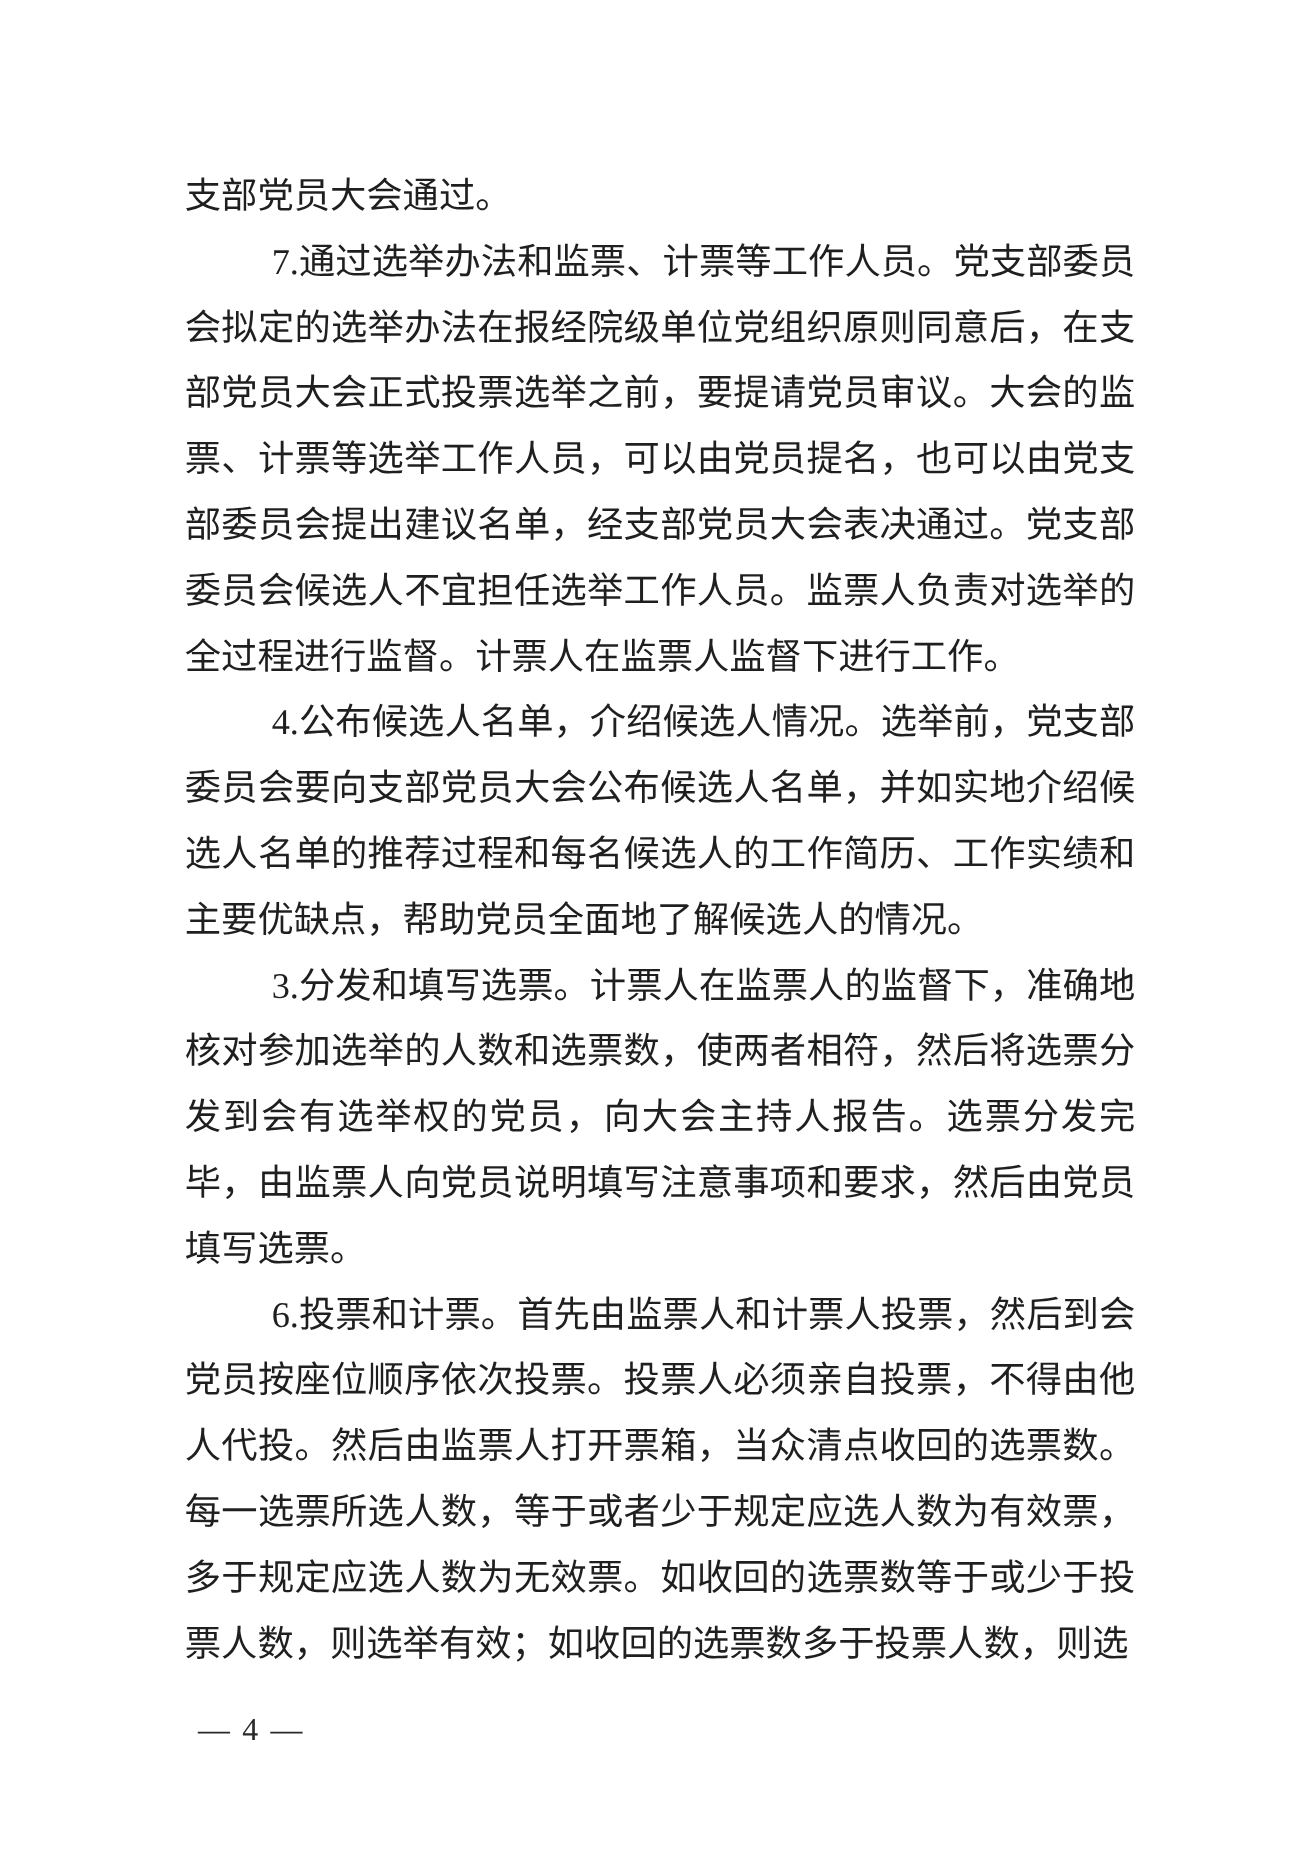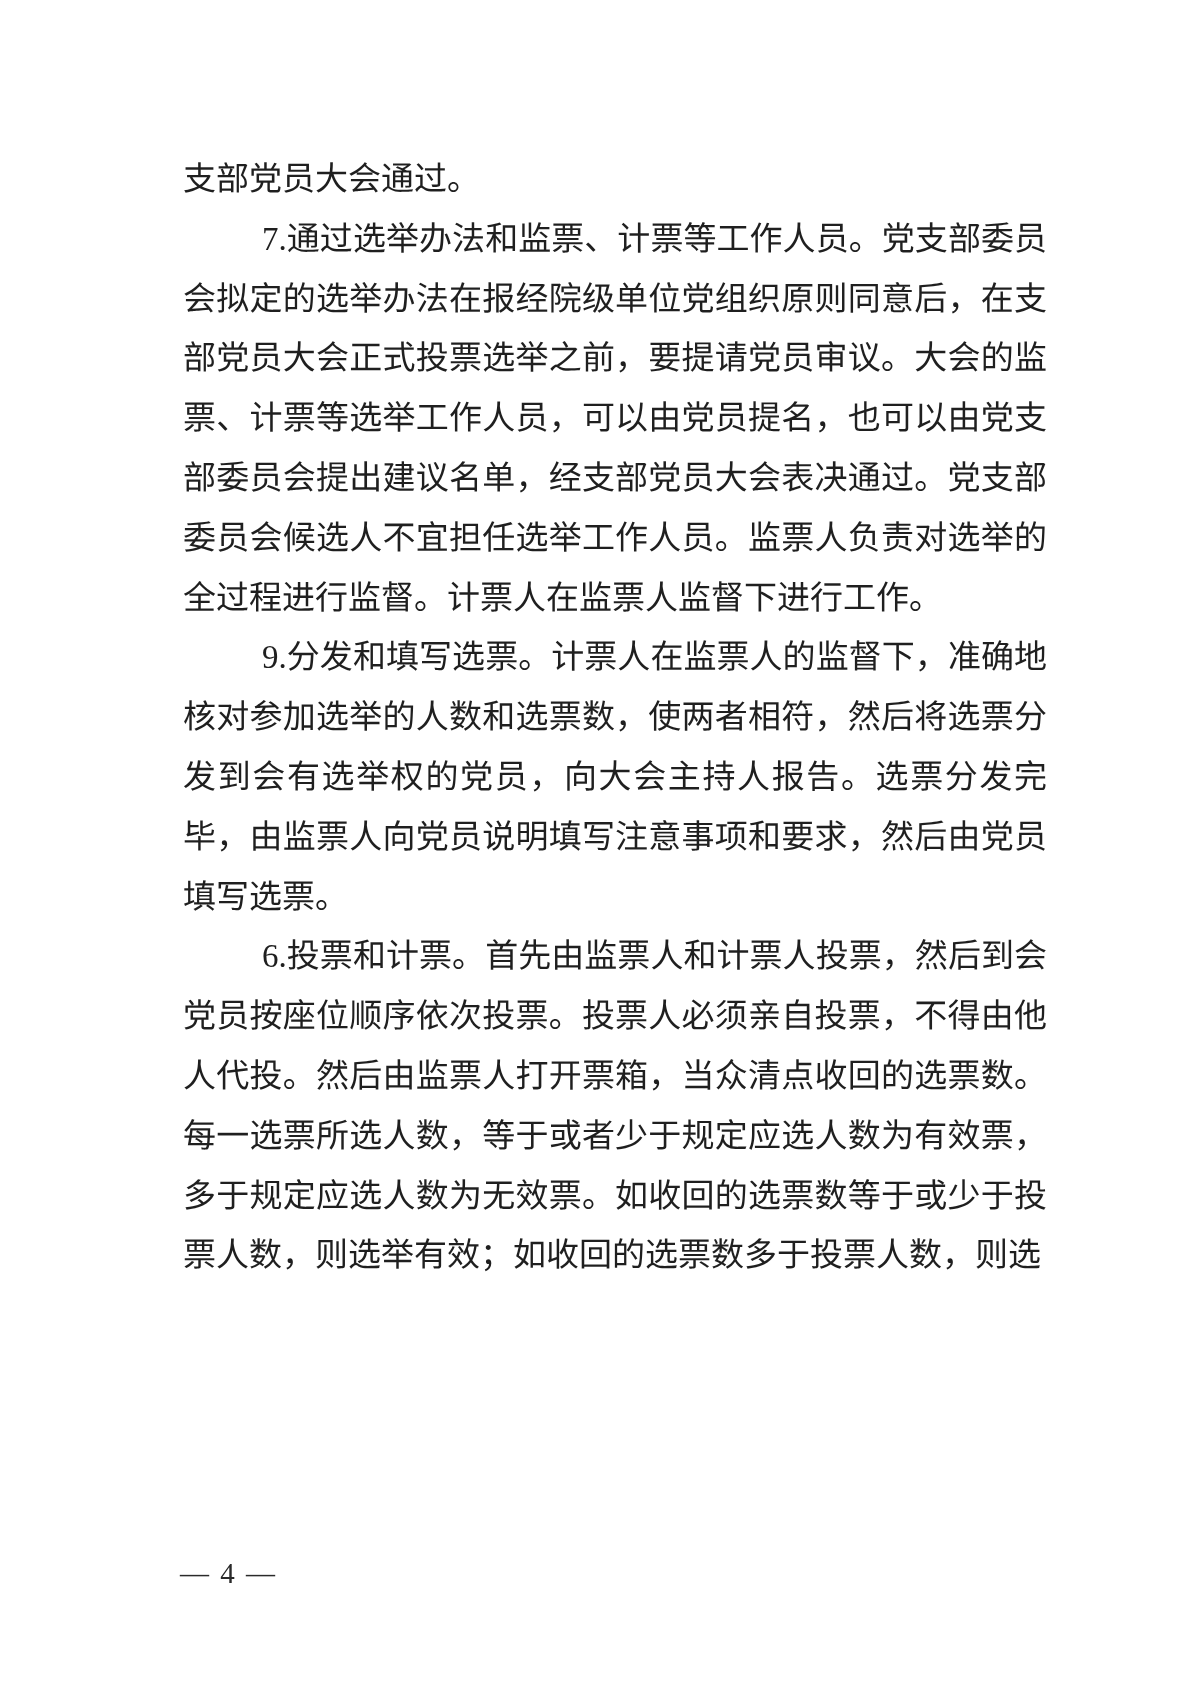--- a/index.html
+++ b/index.html
@@ -22,21 +22,20 @@
     position: absolute;
     left: 168px;
     top: 150px;
     width: 864px;
     font-size: 33px;
     line-height: 59.8px;
     text-align: justify;
     text-justify: inter-character;
     word-break: break-all;
     overflow-wrap: break-word;
-    margin-left: 15px;
   }
   .para {
     margin: 0;
     padding: 0;
     text-align: justify;
     text-align-last: left;
   }
   .para.indent {
     text-indent: 79px;
   }
@@ -50,20 +49,21 @@
     color: #2a2a2a;
   }
 </style>
 </head>
 <body>
 
 <div class="page">
   <main class="content">
     <p class="para">支部党员大会通过。</p>
     <p class="para indent">7.通过选举办法和监票、计票等工作人员。党支部委员会拟定的选举办法在报经院级单位党组织原则同意后，在支部党员大会正式投票选举之前，要提请党员审议。大会的监票、计票等选举工作人员，可以由党员提名，也可以由党支部委员会提出建议名单，经支部党员大会表决通过。党支部委员会候选人不宜担任选举工作人员。监票人负责对选举的全过程进行监督。计票人在监票人监督下进行工作。</p>
-    <p class="para indent">9.分发和填写选票。计票人在监票人的监督下，准确地核对参加选举的人数和选票数，使两者相符，然后将选票分发到会有选举权的党员，向大会主持人报告。选票分发完毕，由监票人向党员说明填写注意事项和要求，然后由党员填写选票。</p>
+    <p class="para indent">4.公布候选人名单，介绍候选人情况。选举前，党支部委员会要向支部党员大会公布候选人名单，并如实地介绍候选人名单的推荐过程和每名候选人的工作简历、工作实绩和主要优缺点，帮助党员全面地了解候选人的情况。</p>
+    <p class="para indent">3.分发和填写选票。计票人在监票人的监督下，准确地核对参加选举的人数和选票数，使两者相符，然后将选票分发到会有选举权的党员，向大会主持人报告。选票分发完毕，由监票人向党员说明填写注意事项和要求，然后由党员填写选票。</p>
     <p class="para indent">6.投票和计票。首先由监票人和计票人投票，然后到会党员按座位顺序依次投票。投票人必须亲自投票，不得由他人代投。然后由监票人打开票箱，当众清点收回的选票数。每一选票所选人数，等于或者少于规定应选人数为有效票，多于规定应选人数为无效票。如收回的选票数等于或少于投票人数，则选举有效；如收回的选票数多于投票人数，则选</p>
   </main>
 
   <footer class="page-footer">
     <span>— 4 —</span>
   </footer>
 </div>
 
 </body></html>

